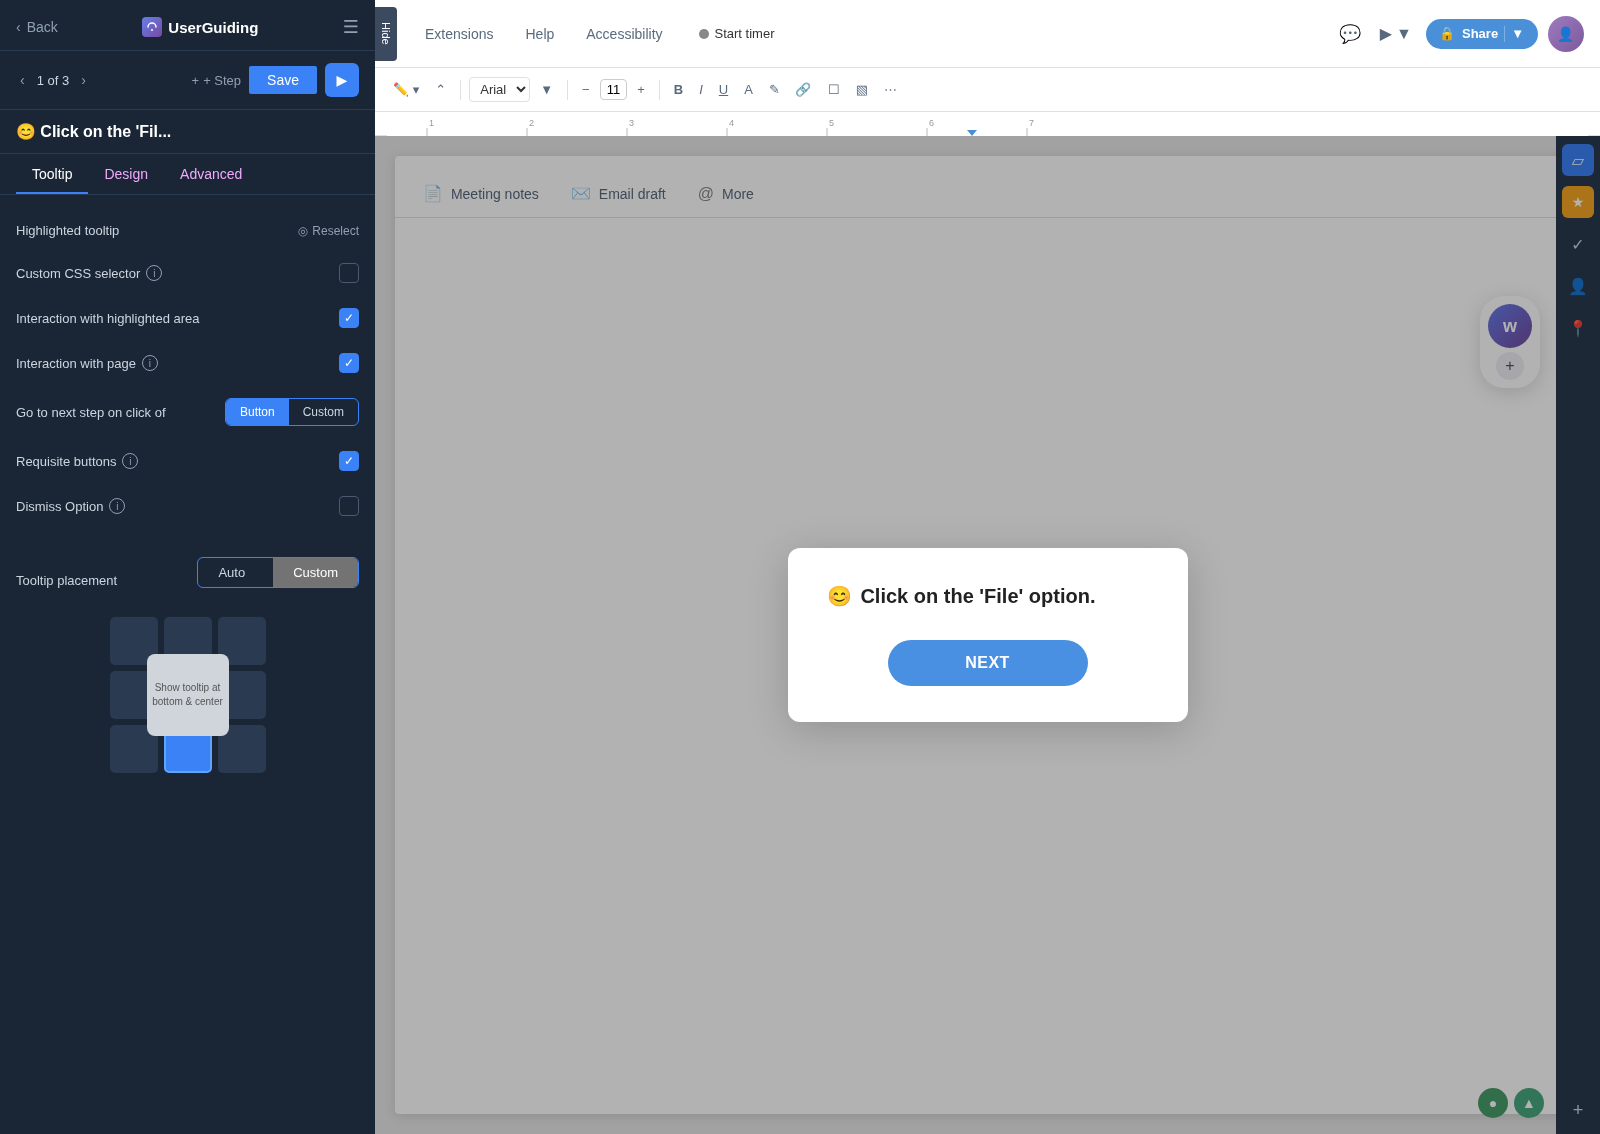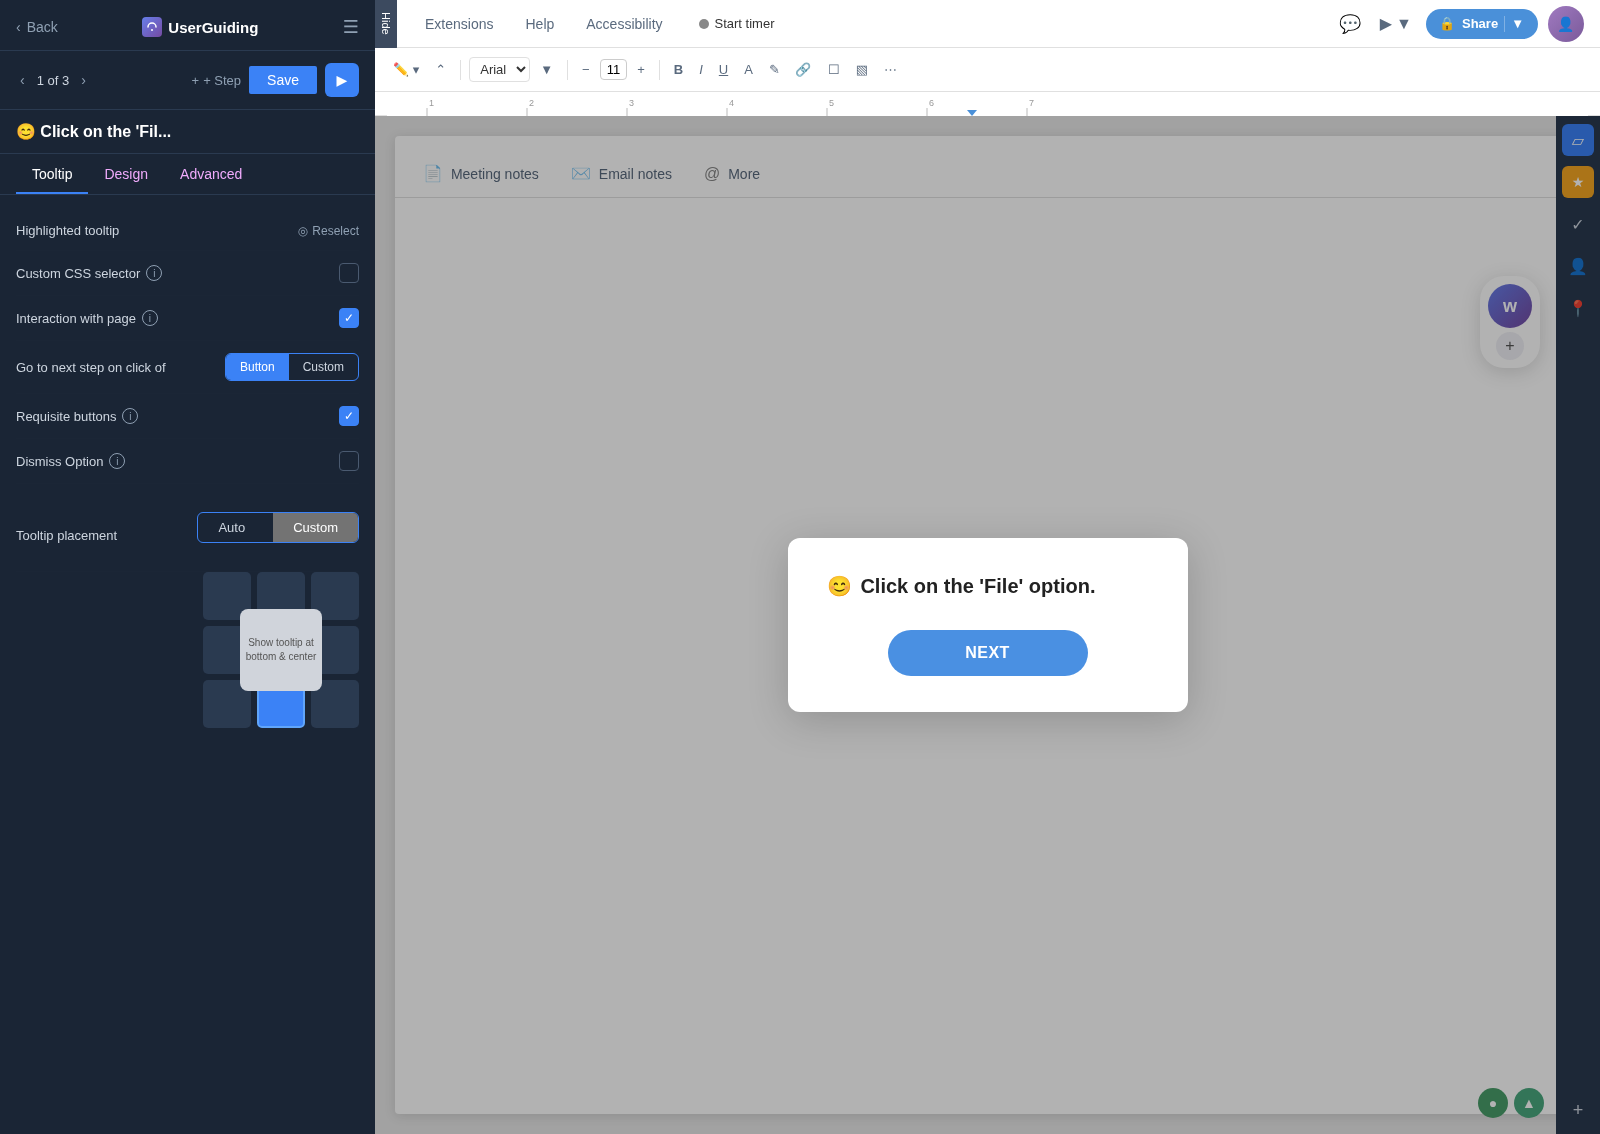--- a/index.html
+++ b/index.html
@@ -504,21 +504,21 @@
 
     
     .ruler-svg {
       width: 100%;
       height: 24px;
     }
 
     .positions-wrapper {
       display: flex;
       flex-direction: column;
-      align-items: flex-end;
+      align-items: center;
     }
 
     .grid-outer {
       display: grid;
       grid-template-columns: repeat(3, 48px);
       grid-template-rows: repeat(3, 48px);
       gap: 6px;
       position: relative;
     }
 
@@ -619,20 +619,24 @@
     </div>
 
     <div class="field-row">
       <span class="field-label">
         <span>Custom CSS selector</span>
         <span class="info-icon">i</span>
       </span>
       <div class="checkbox"></div>
     </div>
 
+    <div class="field-row">
+      <span class="field-label">Interaction with highlighted area</span>
+      <div class="checkbox checked"></div>
+    </div>
 
     <div class="field-row">
       <span class="field-label">
         <span>Interaction with page</span>
         <span class="info-icon">i</span>
       </span>
       <div class="checkbox checked"></div>
     </div>
 
     <div class="field-row">
@@ -687,21 +691,21 @@
             <span>Show tooltip at bottom &amp; center</span>
           </div>
         </div>
       </div>
     </div>
   </div>
 </div>
 
 <div class="main-area">
 
-  <div style="background: #fff; height: 48px; display: flex; align-items: center; padding: 0 16px; gap: 12px; border-bottom: 1px solid #e0e0e0;">
+  <div style="background: #fff; height: 68px; display: flex; align-items: center; padding: 0 16px; gap: 12px; border-bottom: 1px solid #e0e0e0;">
 
     <div style="writing-mode: vertical-rl; background: #3c4a5f; color: #fff; font-size: 11px; padding: 6px 5px; cursor: pointer; border-radius: 0 4px 4px 0; height: 54px; display: flex; align-items: center; justify-content: center; margin-left: -16px; margin-right: 8px;">
       <span>Hide</span>
     </div>
 
     <div style="display: flex; gap: 16px; align-items: center;">
       <button class="top-bar-item">Extensions</button>
       <button class="top-bar-item">Help</button>
       <button class="top-bar-item">Accessibility</button>
     </div>
@@ -789,21 +793,21 @@
 
     <div class="doc-surface">
 
       <div class="doc-toolbar">
         <div class="doc-tab">
           <span class="doc-tab-icon">📄</span>
           <span>Meeting notes</span>
         </div>
         <div class="doc-tab">
           <span class="doc-tab-icon">✉️</span>
-          <span>Email notes</span>
+          <span>Email draft</span>
         </div>
         <div class="doc-tab">
           <span class="doc-tab-icon">@</span>
           <span>More</span>
         </div>
       </div>
     </div>
 
     <div class="modal-overlay">
       <div class="modal">

